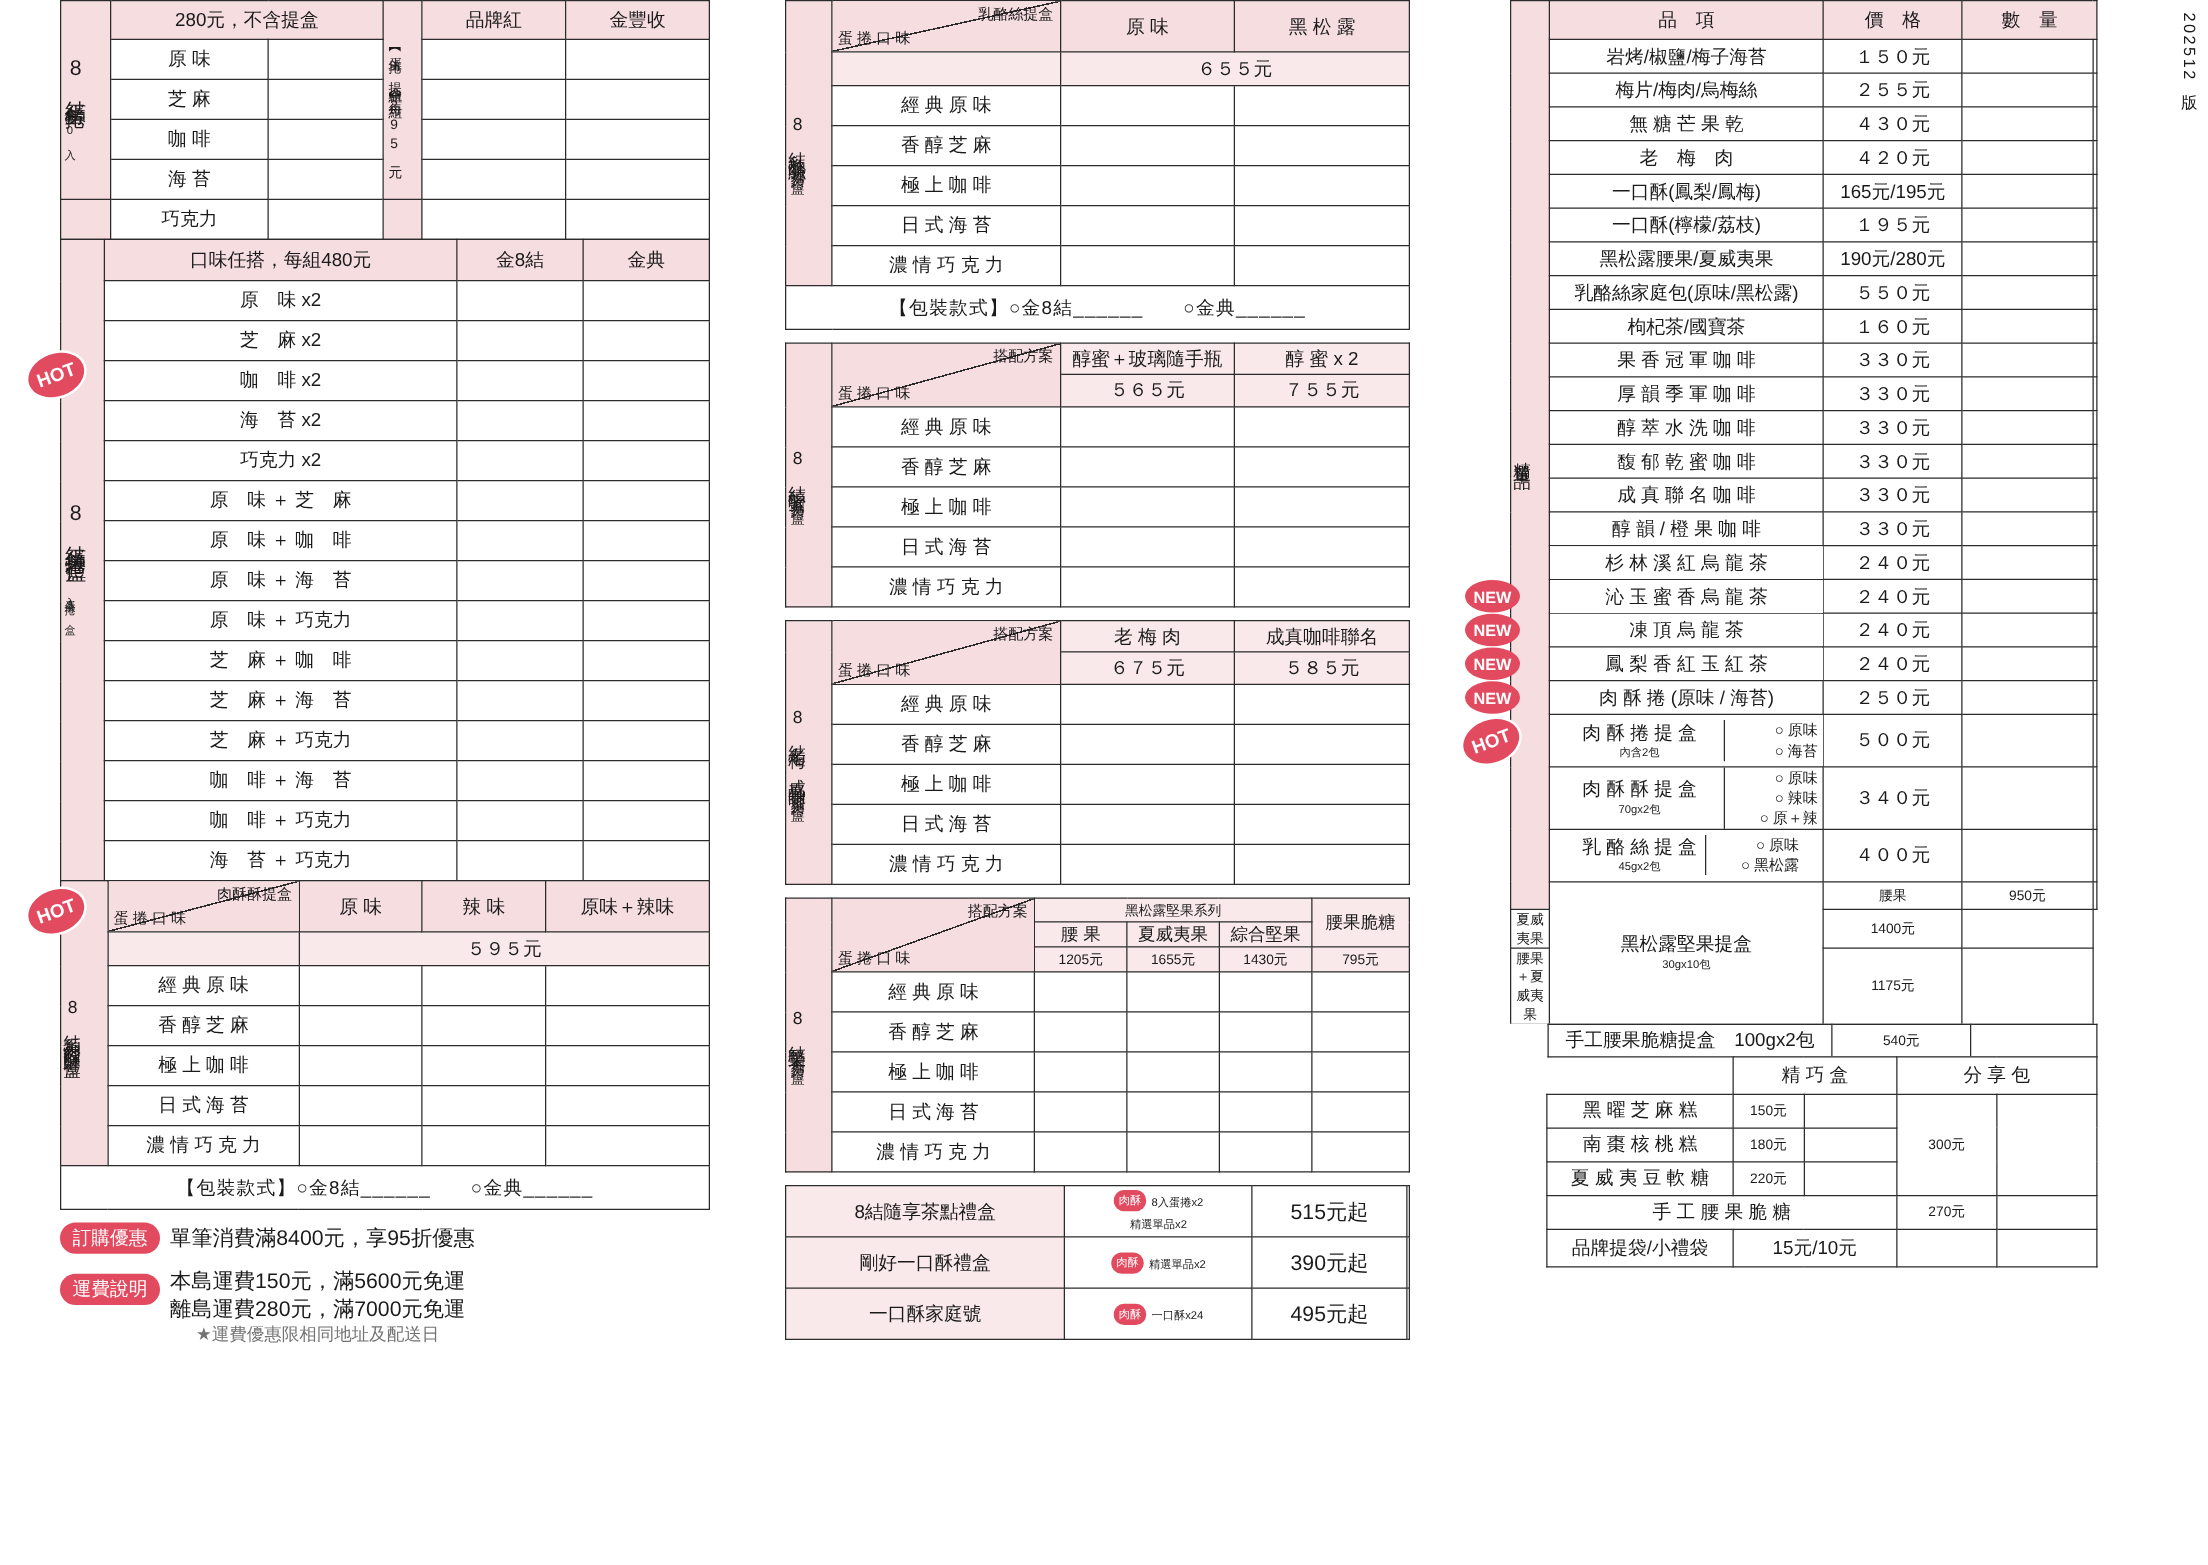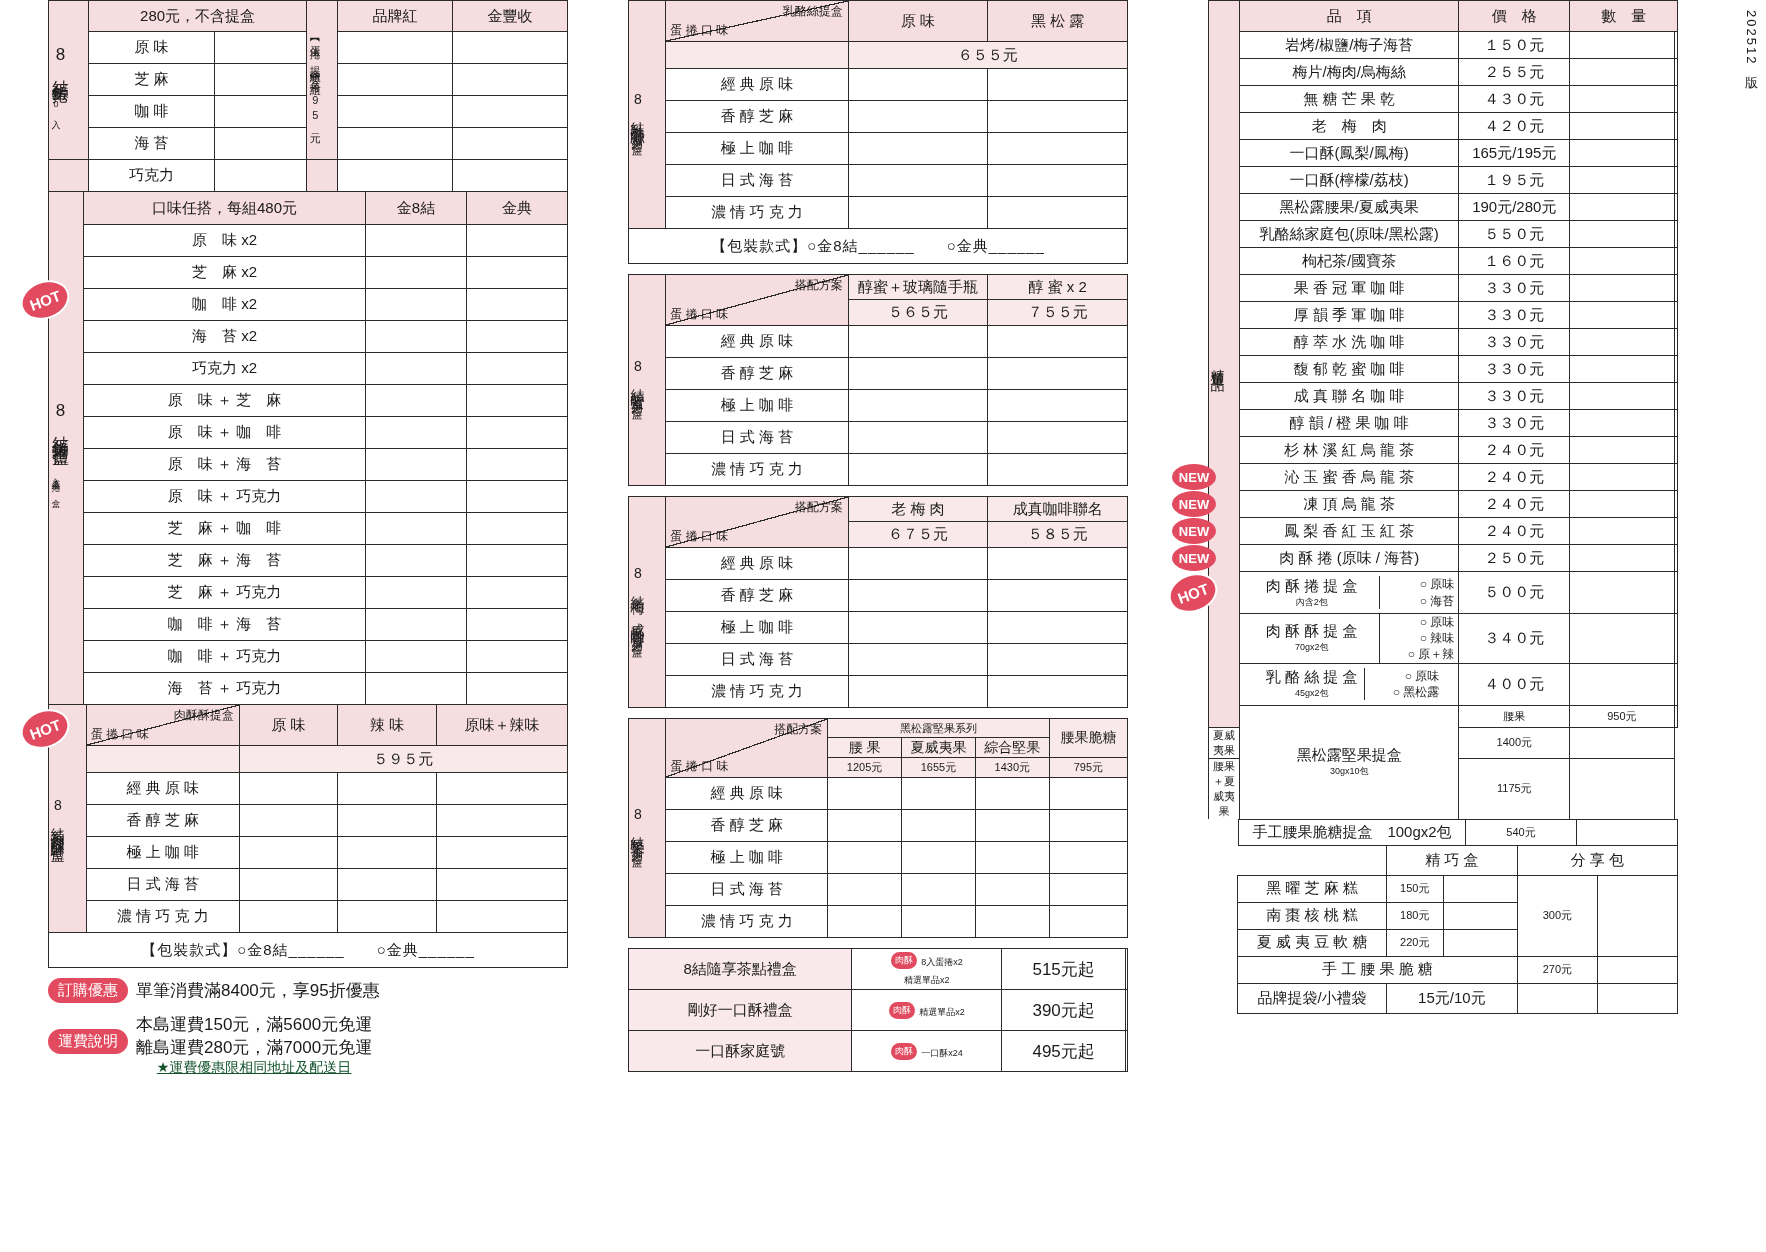--- a/index.html
+++ b/index.html
@@ -29,21 +29,21 @@
     background:linear-gradient(to right bottom, transparent calc(50% - 0.6px), #2b2b2b calc(50% - 0.6px), #2b2b2b calc(50% + 0.6px), transparent calc(50% + 0.6px));}
 
   .hotbadge{position:absolute;width:46px;height:34px;border-radius:50%;background:#e24b5f;color:#fff;
     display:flex;align-items:center;justify-content:center;font-size:15px;font-weight:bold;transform:rotate(-20deg);
     box-shadow:0 0 0 2px #fff;}
   .newbadge{width:44px;height:26px;border-radius:50%;background:#e24b5f;color:#fff;display:inline-flex;
     align-items:center;justify-content:center;font-size:13px;font-weight:bold;margin-top:25px;}
 
   .note{display:flex;align-items:center;margin-top:10px;font-size:17px;}
   .pill{background:#e24b5f;color:#fff;border-radius:14px;padding:3px 10px;font-size:15px;margin-right:8px;white-space:nowrap;}
-  .redtext{color:#14532d;font-size:14px;text-decoration:underline;}
+  .redtext{color:#737373;font-size:14px;}
 
   .verdate{position:absolute;right:6px;top:10px;writing-mode:vertical-rl;font-size:13px;letter-spacing:2px;}
 
   .row-h{height:32px;}
   .pkgline{height:34px;font-size:15px;letter-spacing:1px;}
   .combo td{height:40px;}
   .meatbadge{display:inline-block;background:#e24b5f;color:#fff;border-radius:10px;font-size:9px;padding:2px 4px;vertical-align:middle;}
   .optline{font-size:12px;text-align:right;padding-left:8px;line-height:1.35;}
 </style>
 </head>
@@ -252,21 +252,21 @@
             </tr>
       </tbody>
         </table>
     </div>
 
     <div class="note">
       <span class="pill">訂購優惠</span>
       <span>單筆消費滿8400元，享95折優惠</span>
     </div>
     <div class="note" style="align-items:flex-start">
-      <span class="pill" style="margin-top:16px">運費說明</span>
+      <span class="pill" style="margin-top:6px">運費說明</span>
       <span>
         <span style="display:block">本島運費150元，滿5600元免運</span>
         <span style="display:block">離島運費280元，滿7000元免運</span>
         <span class="redtext" style="display:block;text-align:center">★運費優惠限相同地址及配送日</span>
       </span>
     </div>
   </div>
 
   <div class="col colB">
 

